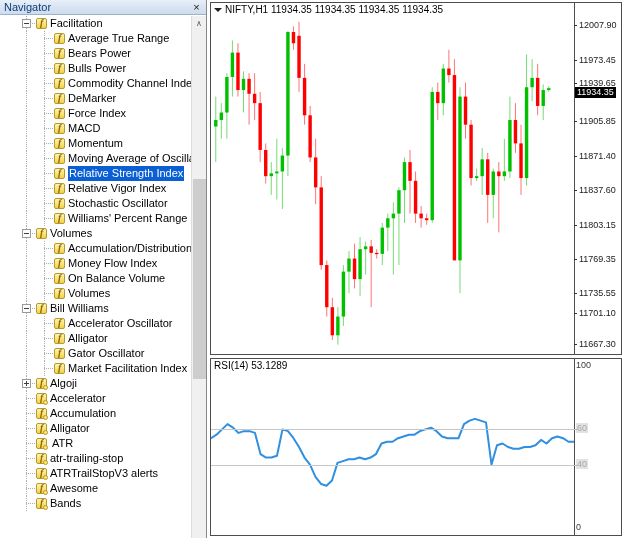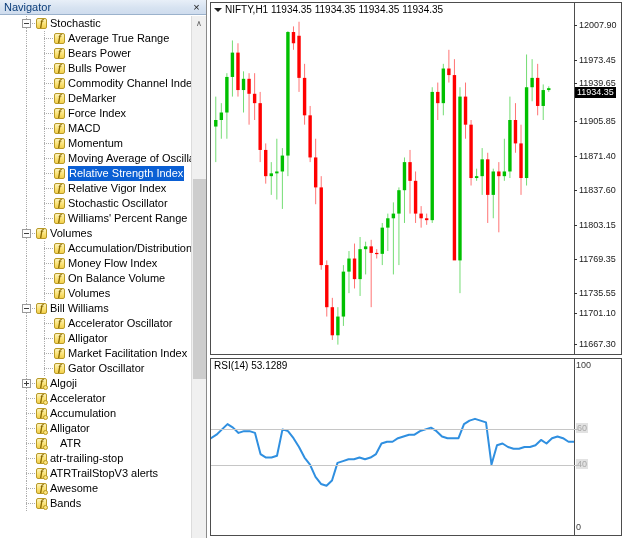--- a/index.html
+++ b/index.html
@@ -272,21 +272,21 @@
       <span id="nav-close">×</span>
     </div>
 
     <div id="tree-wrap">
       <div id="tree">
           <div class="node" style="top: 0px;">
             <span class="vline" style="left: 26px;"></span>
             <span class="exp" style="left: 22px;"></span>
             <span class="hline" style="left: 32px; width: 5px;"></span>
             <span class="ico" style="left: 36px;"></span>
-            <span class="lbl" style="left: 50px;">Stochastic</span>
+            <span class="lbl" style="left: 50px;">Facilitation</span>
           </div>
           <div class="node" style="top: 0px;">
             <span class="vline" style="left: 26px;"></span>
             <span class="vline" style="left: 44px;"></span>
             <span class="hline" style="left: 44px; width: 10px;"></span>
             <span class="ico" style="left: 54px;"></span>
             <span class="lbl" style="left: 68px;">Average True Range</span>
           </div>
           <div class="node" style="top: 0px;">
             <span class="vline" style="left: 26px;"></span>
@@ -426,28 +426,28 @@
             <span class="vline" style="left: 44px;"></span>
             <span class="hline" style="left: 44px; width: 10px;"></span>
             <span class="ico" style="left: 54px;"></span>
             <span class="lbl" style="left: 68px;">Alligator</span>
           </div>
           <div class="node" style="top: 0px;">
             <span class="vline" style="left: 26px;"></span>
             <span class="vline" style="left: 44px;"></span>
             <span class="hline" style="left: 44px; width: 10px;"></span>
             <span class="ico" style="left: 54px;"></span>
+            <span class="lbl" style="left: 68px;">Gator Oscillator</span>
+          </div>
+          <div class="node" style="top: 0px;">
+            <span class="vline" style="left: 26px;"></span>
+            <span class="vline" style="left: 44px;"></span>
+            <span class="hline" style="left: 44px; width: 10px;"></span>
+            <span class="ico" style="left: 54px;"></span>
             <span class="lbl" style="left: 68px;">Market Facilitation Index</span>
-          </div>
-          <div class="node" style="top: 0px;">
-            <span class="vline" style="left: 26px;"></span>
-            <span class="vline" style="left: 44px;"></span>
-            <span class="hline" style="left: 44px; width: 10px;"></span>
-            <span class="ico" style="left: 54px;"></span>
-            <span class="lbl" style="left: 68px;">Gator Oscillator</span>
           </div>
           <div class="node" style="top: 0px;">
             <span class="vline" style="left: 26px;"></span>
             <span class="exp plus" style="left: 22px;"></span>
             <span class="hline" style="left: 32px; width: 5px;"></span>
             <span class="ico sub" style="left: 36px;"></span>
             <span class="lbl" style="left: 50px;">Algoji</span>
           </div>
           <div class="node" style="top: 0px;">
             <span class="vline" style="left: 26px;"></span>
@@ -464,21 +464,21 @@
           <div class="node" style="top: 0px;">
             <span class="vline" style="left: 26px;"></span>
             <span class="hline" style="left: 26px; width: 10px;"></span>
             <span class="ico sub" style="left: 36px;"></span>
             <span class="lbl" style="left: 50px;">Alligator</span>
           </div>
           <div class="node" style="top: 0px;">
             <span class="vline" style="left: 26px;"></span>
             <span class="hline" style="left: 26px; width: 10px;"></span>
             <span class="ico sub" style="left: 36px;"></span>
-            <span class="lbl" style="left: 60px;">ATR</span>
+            <span class="lbl" style="left: 52px;">ATR</span>
           </div>
           <div class="node" style="top: 0px;">
             <span class="vline" style="left: 26px;"></span>
             <span class="hline" style="left: 26px; width: 10px;"></span>
             <span class="ico sub" style="left: 36px;"></span>
             <span class="lbl" style="left: 50px;">atr-trailing-stop</span>
           </div>
           <div class="node" style="top: 0px;">
             <span class="vline" style="left: 26px;"></span>
             <span class="hline" style="left: 26px; width: 10px;"></span>

